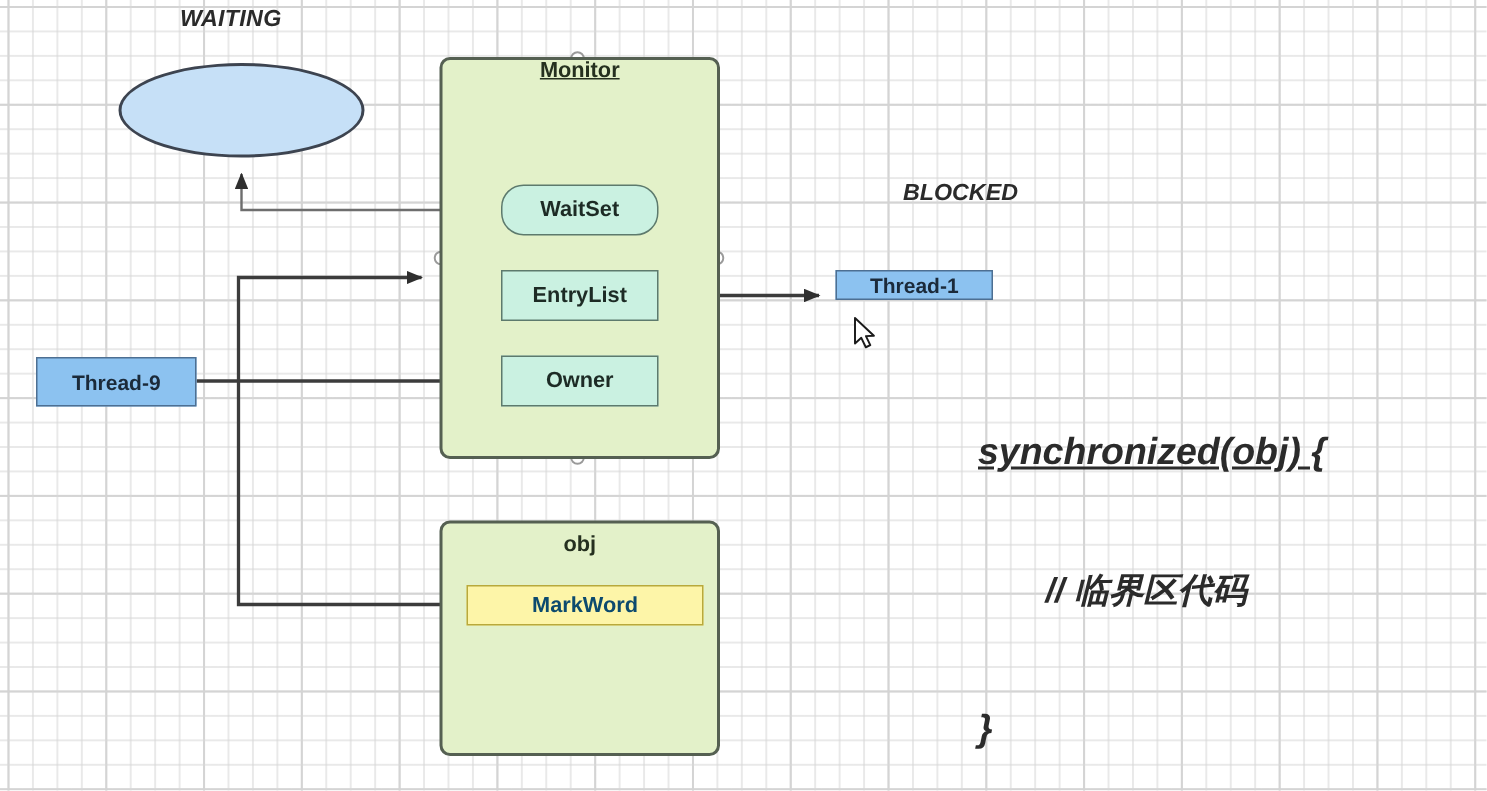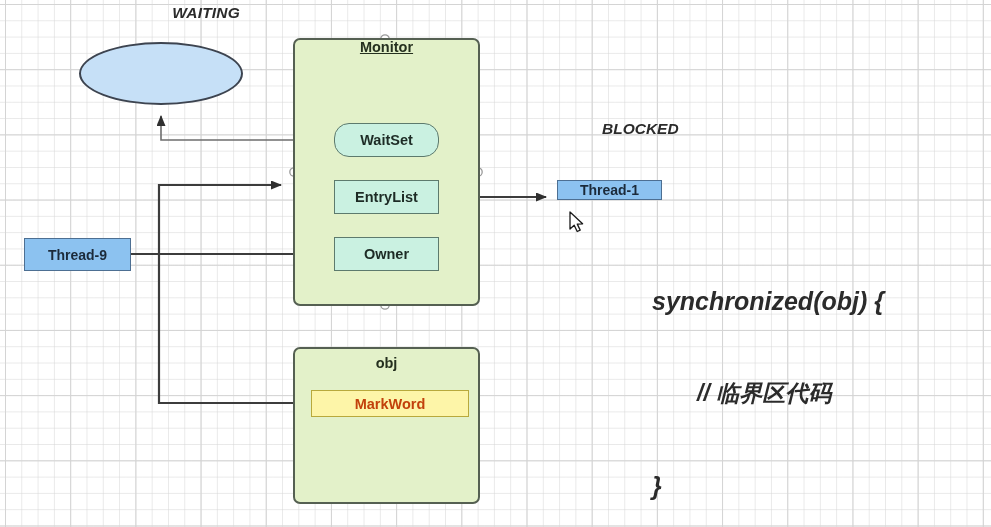--- a/index.html
+++ b/index.html
@@ -58,35 +58,35 @@
     left:293px;top:347px;width:187px;height:157px;
     background:#e3f1c9;border:2px solid #556052;border-radius:7px;
   }
   #obj-title{
     left:293px;top:355px;width:187px;height:22px;
     font-weight:bold;font-size:14.5px;color:#25301f;
   }
   #markword-box{
     left:311px;top:390px;width:158px;height:27px;
     background:#fdf5a8;border:1.6px solid #b8a93c;
-    font-weight:bold;font-size:14.5px;color:#c2410c;
+    font-weight:bold;font-size:14.5px;color:#0c4a6e;
   }
 
   
   .thread{
     background:#8cc2f0;border:1.6px solid #4d6f92;
     font-weight:bold;font-size:14px;color:#1b2a3a;
   }
   #thread2-box{left:24px;top:238px;width:107px;height:33px;}
   #thread1-box{left:557px;top:180px;width:105px;height:20px;}
 
   
   .freetext{position:absolute;font-style:italic;font-weight:bold;color:#2b2b2b;white-space:nowrap;}
   #blocked-label{left:602px;top:120px;font-size:15.5px;}
-  #sync-label{left:652px;top:287px;font-size:25px;}
+  #sync-label{left:652px;top:287px;font-size:25px;text-decoration:underline;}
   #critical-label{left:697px;top:378px;font-size:23px;}
   #brace-label{left:652px;top:472px;font-size:25px;}
 </style>
 </head>
 <body>
 
 <div id="canvas">
 
   <svg class="svglayer" viewBox="0 0 991 527" xmlns="http://www.w3.org/2000/svg">
     <defs>
@@ -114,21 +114,21 @@
       <path d="M438,197 L479,197" fill="none" stroke="#5d7a6d" stroke-width="1.8"></path>
       <path d="M479,197 L546,197" fill="none" stroke="#3c3c3c" stroke-width="2.2" marker-end="url(#arrowDark)"></path>
     </g>
 
     <circle cx="385" cy="39" r="4.2" fill="#ffffff" stroke="#9a9a9a" stroke-width="1.3"></circle>
     <circle cx="294" cy="172" r="4.2" fill="#ffffff" stroke="#9a9a9a" stroke-width="1.3"></circle>
     <circle cx="478" cy="172" r="4.2" fill="#ffffff" stroke="#9a9a9a" stroke-width="1.3"></circle>
     <circle cx="385" cy="305" r="4.2" fill="#ffffff" stroke="#9a9a9a" stroke-width="1.3"></circle>
   </svg>
 
-  <div class="freetext" id="waiting-label" style="position:absolute;text-align:right;">WAITING</div>
+  <div class="freetext" id="waiting-label" style="position:absolute;">WAITING</div>
 
   <div class="node" id="waiting-ellipse"></div>
 
   <div class="node" id="monitor-box"></div>
   <div class="freetext" id="monitor-title" style="font-style:normal;text-align:center;">Monitor</div>
 
   <div class="node inner" id="waitset-box">
     <span>WaitSet</span>
   </div>
   <div class="node inner" id="owner-box">

